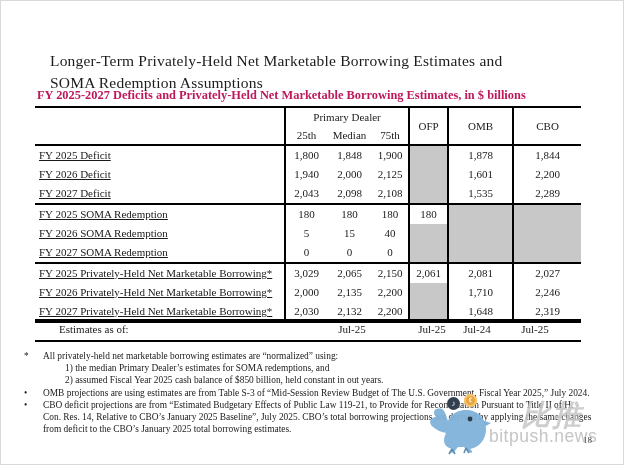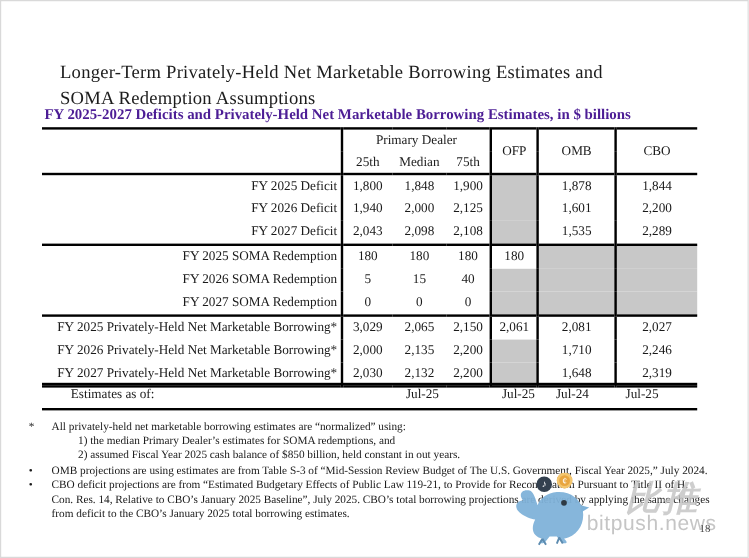--- a/index.html
+++ b/index.html
@@ -7,34 +7,34 @@
     position:relative;width:624px;height:465px;background:#ffffff;
     font-family:"Liberation Serif", serif;color:#1a1a1a;overflow:hidden;
     box-shadow:0 0 0 1px #d9d9d9 inset;
   }
   .title{
     position:absolute;left:38px;top:38px;width:540px;margin:12px;
     font-size:15.5px;font-weight:400;line-height:1.4;letter-spacing:.2px;color:#1c1c1c;
   }
   .caption{
     position:absolute;left:37px;top:88px;width:560px;margin:0;
-    font-size:12.4px;font-weight:700;color:#4c1d95;
+    font-size:12.4px;font-weight:700;color:#be185d;
   }
   table.main{
     position:absolute;left:35px;top:106px;width:546px;
     border-collapse:collapse;table-layout:fixed;
     border-top:2.5px solid #000;border-bottom:2.5px solid #000;
     font-size:11px;
   }
   table.main th, table.main td{
     padding:0 3px;font-weight:400;text-align:center;vertical-align:middle;
     height:19px;line-height:1.1;
   }
   table.main thead th{height:18px;}
-  table.main .lblcol{text-align:right;padding-left:4px;}
+  table.main .lblcol{text-align:left;padding-left:4px;text-decoration:underline;}
   .v-left{border-left:2px solid #000;}
   tbody tr:first-child td{border-top:2px solid #000;}
   tr.sep td{border-top:2px solid #000;}
   td.shaded{background:#c8c8c8;}
   .estimates{
     position:absolute;left:35px;top:319px;width:546px;height:19px;
     border-top:2.5px solid #000;border-bottom:2.5px solid #000;
     font-size:11px;
   }
   .est-label{position:absolute;left:3px;top:2px;margin-left:21px;}

